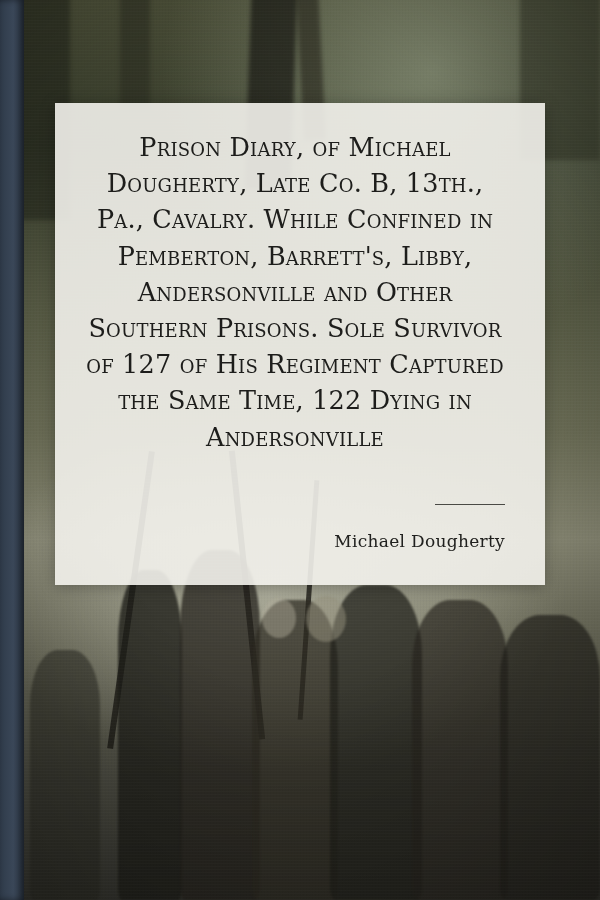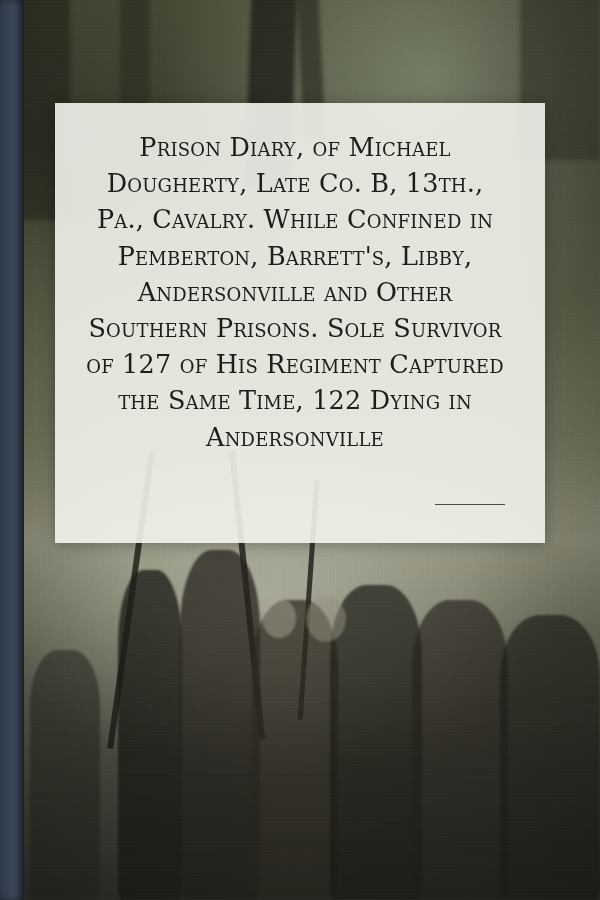--- a/index.html
+++ b/index.html
@@ -185,15 +185,16 @@
     <div class="grain"></div>
   </div>
 
   <div class="spine"></div>
 
   <div class="title-plate">
     <h1 class="title">Prison Diary, of Michael Dougherty, Late Co. B, 13th., Pa., Cavalry. While Confined in Pemberton, Barrett's, Libby, Andersonville and Other Southern Prisons. Sole Survivor of 127 of His Regiment Captured the Same Time, 122 Dying in Andersonville</h1>
     <div class="rule-wrap">
       <span class="rule"></span>
     </div>
+    <div class="author">Michael Dougherty</div>
   </div>
 
 </div>
 
 </body></html>

